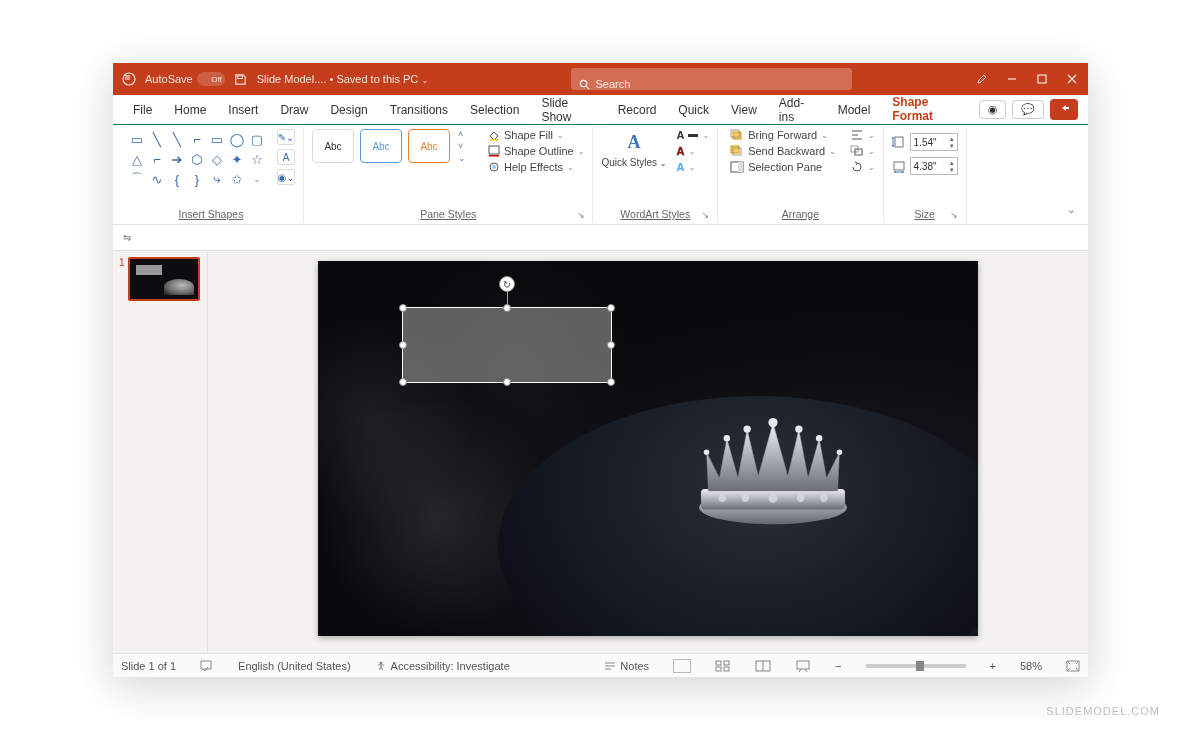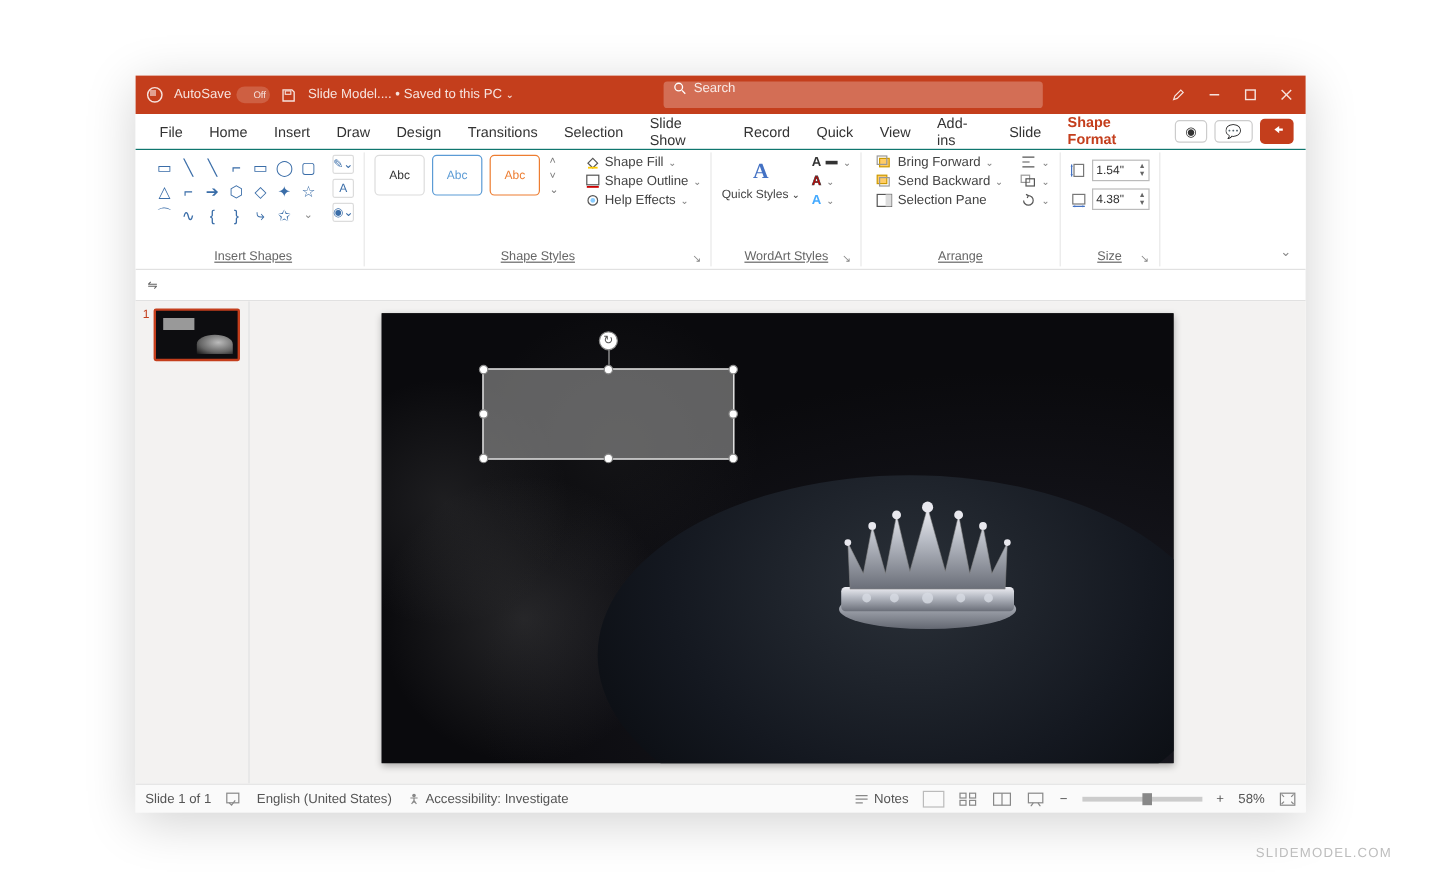--- a/index.html
+++ b/index.html
@@ -8,21 +8,21 @@
 
 
 .titlebar { background: #c43e1c; height: 32px; display: flex; align-items: center; color: #fff; font-size: 11px; padding: 0 8px; }
 .titlebar .left { display: flex; align-items: center; gap: 8px; flex: 0 0 auto; }
 .titlebar .center { flex: 1; display: flex; justify-content: center; }
 .titlebar .right { display: flex; align-items: center; gap: 14px; }
 .autosave-toggle { display: flex; align-items: center; gap: 4px; opacity: .85; }
 .autosave-switch { width: 28px; height: 14px; border-radius: 7px; background: rgba(255,255,255,.2); display: flex; align-items: center; padding: 0 3px; font-size: 8px; justify-content: flex-end; }
 .titlebar-icon { width: 16px; height: 16px; display: flex; align-items: center; justify-content: center; opacity: .85; }
 .doc-title { opacity: .85; text-align: right; }
-.searchbox { width: 316px; height: 22px; background: rgba(255,255,255,.25); border-radius: 3px; display: flex; align-items: flex-start; padding: 0 8px; gap: 6px; color: rgba(255,255,255,.85); font-size: 11px; margin-left: 20px; }
+.searchbox { width: 281px; height: 22px; background: rgba(255,255,255,.25); border-radius: 3px; display: flex; align-items: flex-end; padding: 0 8px; gap: 6px; color: rgba(255,255,255,.85); font-size: 11px; margin-left: 20px; }
 .win-btn { width: 16px; height: 16px; display: flex; align-items: center; justify-content: center; color: #fff; opacity: .85; }
 
 
 .ribbon-tabs { height: 30px; background: #fff; border-bottom: 1px solid #0f766e; display: flex; align-items: center; padding: 0 10px; font-size: 12px; color: #333; gap: 2px; }
 .ribbon-tabs .tab { padding: 6px 10px; cursor: pointer; }
 .ribbon-tabs .tab.active { color: #c43e1c; border-bottom: 2px solid #c43e1c; font-weight: 600; }
 .ribbon-tabs .spacer { flex: 1; }
 .ribbon-tabs .end-controls { display: flex; gap: 6px; align-items: center; }
 .pill-btn { border: 1px solid #ccc; border-radius: 4px; padding: 2px 8px; font-size: 11px; display: flex; align-items: center; }
 .share-btn { background: #c43e1c; color: #fff; border-radius: 4px; padding: 3px 8px; font-size: 12px; }
@@ -84,21 +84,21 @@
 .crown { position: absolute; right: 110px; bottom: 110px; width: 190px; height: 120px; }
 .crown svg { width: 100%; height: 100%; }
 .sel-shape { position: absolute; left: 84px; top: 46px; width: 210px; height: 76px; background: rgba(130,130,130,.72); border: 1px solid #fff; }
 .handle { position: absolute; width: 8px; height: 8px; background: #fff; border: 1px solid #888; border-radius: 50%; }
 .h-tl{left:-4px;top:-4px}.h-tr{right:-4px;top:-4px}.h-bl{left:-4px;bottom:-4px}.h-br{right:-4px;bottom:-4px}
 .h-t{left:calc(50% - 4px);top:-4px}.h-b{left:calc(50% - 4px);bottom:-4px}.h-l{left:-4px;top:calc(50% - 4px)}.h-r{right:-4px;top:calc(50% - 4px)}
 .rot-line { position: absolute; left: calc(50% - 0.5px); top: -20px; width: 1px; height: 16px; background: #aaa; }
 .rot-handle { position: absolute; left: calc(50% - 8px); top: -32px; width: 16px; height: 16px; border: 1px solid #888; border-radius: 50%; background: #fff; display: flex; align-items: center; justify-content: center; font-size: 10px; color: #555; }
 
 
-.statusbar { height: 24px; border-top: 1px solid #e1e1e1; background: #fafafa; display: flex; align-items: center; font-size: 11px; color: #555; padding: 0 8px; gap: 12px; justify-content: space-between; }
+.statusbar { height: 24px; border-top: 1px solid #e1e1e1; background: #fafafa; display: flex; align-items: center; font-size: 11px; color: #555; padding: 0 8px; gap: 24px; justify-content: space-between; }
 .statusbar .sp { flex: 1; }
 .zoom-slider { width: 100px; height: 4px; background: #ccc; position: relative; }
 .zoom-slider .thumb-dot { position: absolute; left: 50%; top: -3px; width: 8px; height: 10px; background: #888; }
 .view-btn { width: 18px; height: 14px; border: 1px solid #bbb; }
 
 .watermark { position: absolute; right: 40px; bottom: 26px; font-size: 11px; letter-spacing: 1px; color: #bdbdbd; }
 
 svg { display: block; }
 </style>
 </head>
@@ -170,21 +170,21 @@
     <div class="tab">Insert</div>
     <div class="tab">Draw</div>
     <div class="tab">Design</div>
     <div class="tab">Transitions</div>
     <div class="tab">Selection</div>
     <div class="tab">Slide Show</div>
     <div class="tab">Record</div>
     <div class="tab">Quick</div>
     <div class="tab">View</div>
     <div class="tab">Add-ins</div>
-    <div class="tab">Slide</div>
+    <div class="tab">Model</div>
     <div class="tab active">Shape Format</div>
     <div class="spacer"></div>
     <div class="end-controls">
       <div class="pill-btn">◉</div>
       <div class="pill-btn">💬</div>
       <div class="share-btn">
         <svg width="12" height="12" viewBox="0 0 12 12" style="display:inline">
             <path d="M4 6l4-3v2h3v2H8v2z" fill="#fff"></path>
           </svg>
       </div>
@@ -265,21 +265,21 @@
                 <svg width="12" height="12">
                   <circle cx="6" cy="6" r="4" fill="none" stroke="#555"></circle>
                   <circle cx="6" cy="6" r="2" fill="#8cf"></circle>
                 </svg>
               </span>
               <span>Help Effects</span>
               <span style="font-size:8px;color:#888">⌄</span>
             </div>
         </div>
       </div>
-      <div class="group-label"><span>Shape Styles</span><span class="launcher">↘</span></div>
+      <div class="group-label"><span>Pane Styles</span><span class="launcher">↘</span></div>
     </div>
 
     <div class="group">
       <div class="group-body">
         <div class="big-btn">
           <span class="icon" style="font-family:serif;font-weight:bold;color:#4472c4">A</span>
           <span><span>Quick Styles</span> <span style="font-size:8px">⌄</span></span>
         </div>
         <div class="col-opts">
           <div class="row">

